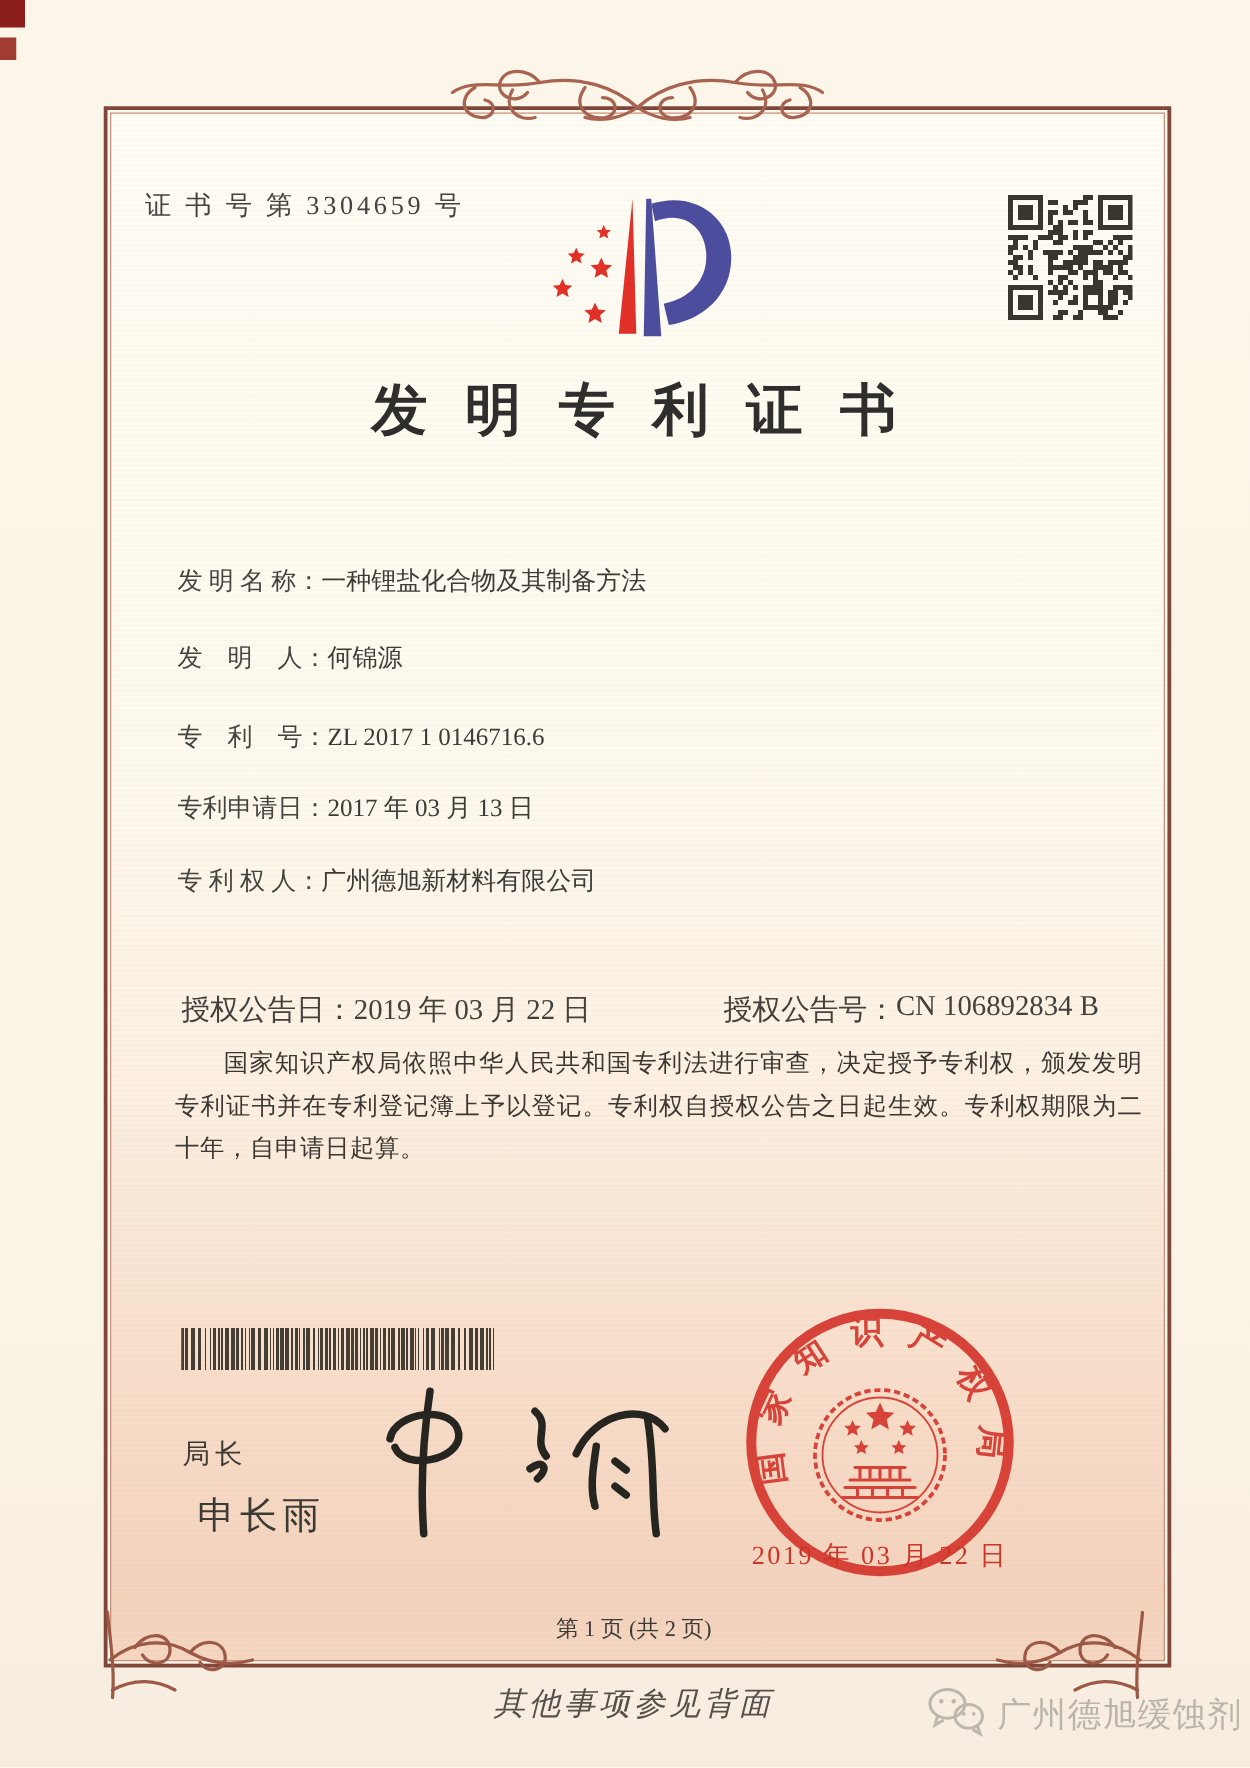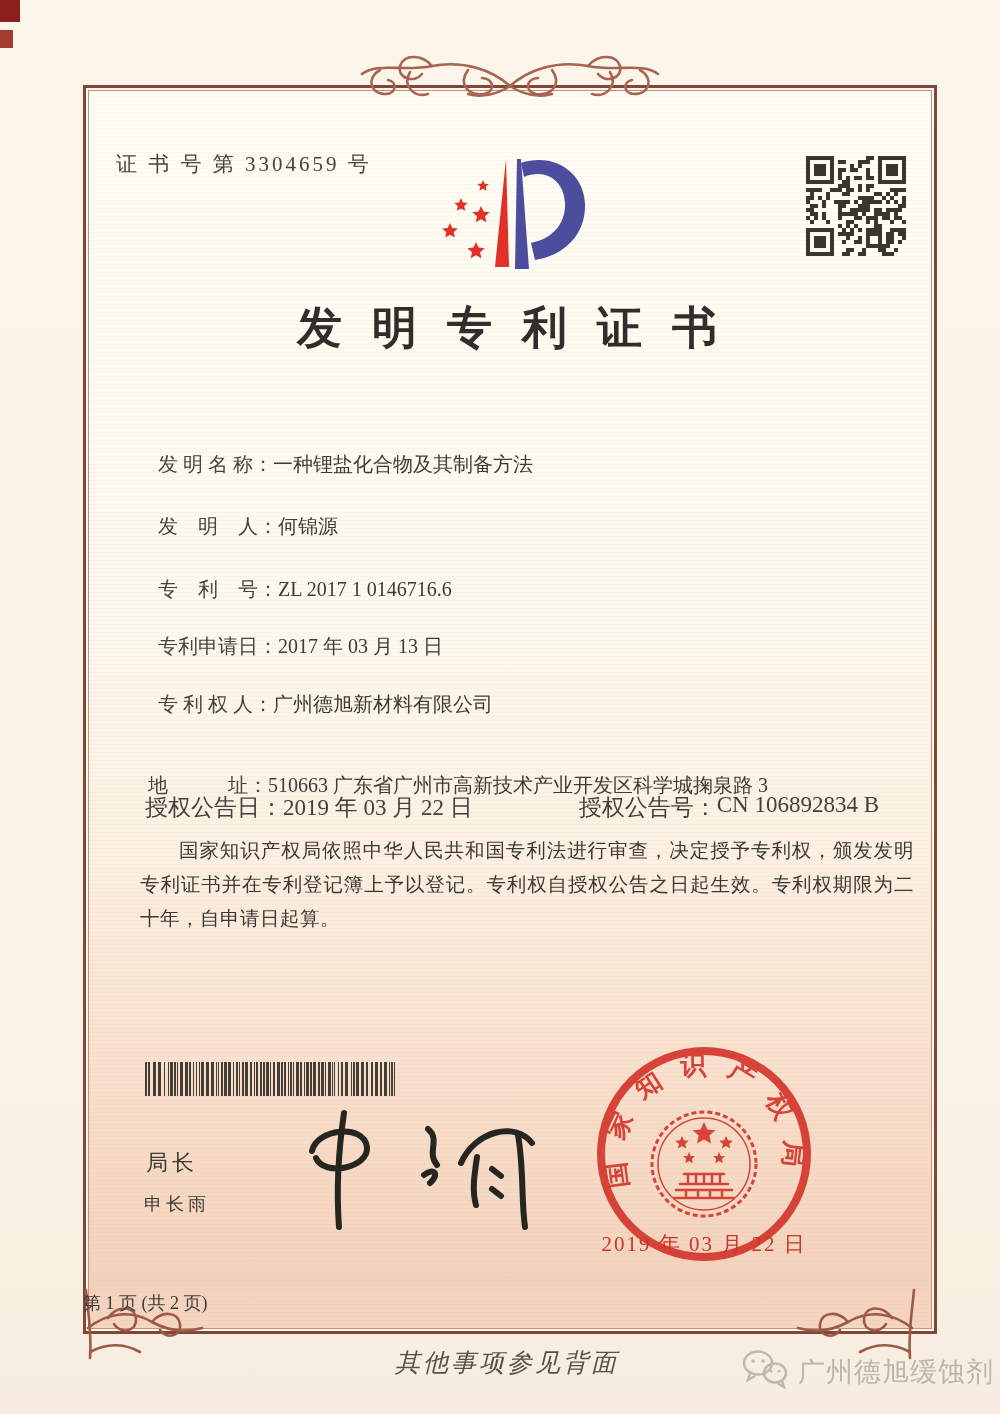--- a/index.html
+++ b/index.html
@@ -18,38 +18,38 @@
       linear-gradient(180deg,#fefcf3 0%,#fdf9ee 42%,#fbf0e2 62%,#f7ddc9 82%,#f3d2bc 96%,#f4d6c1 100%);
     box-shadow: inset 0 0 0 2px #fdf8ee, inset 0 0 0 3px #c8907a;
   }
   .artifact1{left:0;top:0;width:20px;height:22px;background:#8c1f1b;}
   .artifact2{left:0;top:30px;width:13px;height:18px;background:#a03c30;}
   .cert-no{left:116px;top:150px;font-size:21px;color:#44423e;letter-spacing:3px;}
   .title{left:83px;top:298px;width:848px;text-align:center;font-size:45px;font-weight:600;
          color:#2f2e2c;letter-spacing:30px;text-indent:30px;}
   .qr{left:806px;top:156px;width:100px;height:100px;}
   .logo{left:438px;top:150px;}
-  .field{left:148px;font-size:20px;color:#43413c;white-space:pre;}
+  .field{left:132px;font-size:20px;color:#43413c;white-space:pre;}
   .field .lbl{display:inline-block;color:#45433e;}
   .field .val{color:#3d3b36;}
   .addr2{padding-left:125px;}
   .f-line{line-height:31px;}
   .grant-row{left:145px;top:792px;width:770px;display:flex;font-size:23px;color:#43413c;white-space:pre;}
   .grant-gap{width:106px;}
   .bodytext{left:140px;top:834px;width:774px;font-size:19.5px;line-height:34px;
             color:#3b3833;text-align:justify;font-family:"DejaVu Serif","Liberation Serif",serif;}
   .bodytext p{margin:0;text-indent:2em;letter-spacing:0.5px;}
   .barcode{left:145px;top:1062px;width:252px;height:34px;}
   .director-label{left:146px;top:1148px;font-size:22px;color:#3c3a35;letter-spacing:4px;}
-  .director-name{left:144px;top:1192px;font-size:18px;color:#3c3a35;letter-spacing:4px;}
+  .director-name{left:158px;top:1192px;font-size:30px;color:#3c3a35;letter-spacing:4px;}
   .sig{left:278px;top:1095px;}
   .seal{left:588px;top:1038px;opacity:.93;}
   .seal-date{left:588px;top:1230px;width:232px;text-align:center;font-size:21px;color:#cc3527;
              letter-spacing:2px;white-space:nowrap;}
-  .page-info{left:83px;top:1291px;width:848px;text-align:left;font-size:18px;color:#3d3b36;}
+  .page-info{left:83px;top:1291px;width:848px;text-align:center;font-size:18px;color:#3d3b36;}
   .back-note{left:83px;top:1346px;width:848px;text-align:center;font-size:25px;color:#55514a;
              letter-spacing:3px;font-style:italic;}
   .watermark{left:740px;top:1348px;display:flex;align-items:flex-end;gap:8px;color:#b9b5ab;}
   .watermark .wm-text{font-size:27px;letter-spacing:1px;font-family:"Liberation Sans",sans-serif;}
   .ornament-top{left:300px;top:46px;}
   .corner-bl{left:78px;top:1282px;}
   .corner-br{left:792px;top:1282px;}
 </style>
 </head>
 <body>
@@ -340,21 +340,20 @@
 <div class="abs field" style="top:553px;">
   <span class="lbl">专　利　号：</span><span class="val">ZL 2017 1 0146716.6</span>
 </div>
 <div class="abs field" style="top:610px;">
   <span class="lbl">专利申请日：</span><span class="val">2017 年 03 月 13 日</span>
 </div>
 <div class="abs field" style="top:668px;">
   <span class="lbl">专 利 权 人：</span><span class="val">广州德旭新材料有限公司</span>
 </div>
 <div class="abs field" style="top:724px;">
-  <div class="f-line"><span class="lbl">地　　　址：</span><span class="val">510663 广东省广州市高新技术产业开发区科学城掬泉路 3</span></div>
 </div>
 <div class="abs grant-row">
   <span class="lbl">授权公告日：</span><span class="val">2019 年 03 月 22 日</span>
   <span class="grant-gap"></span>
   <span class="lbl">授权公告号：</span><span class="val">CN 106892834 B</span>
 </div>
 
 <div class="abs bodytext">
   <p>国家知识产权局依照中华人民共和国专利法进行审查，决定授予专利权，颁发发明专利证书并在专利登记簿上予以登记。专利权自授权公告之日起生效。专利权期限为二十年，自申请日起算。</p>
 </div>

